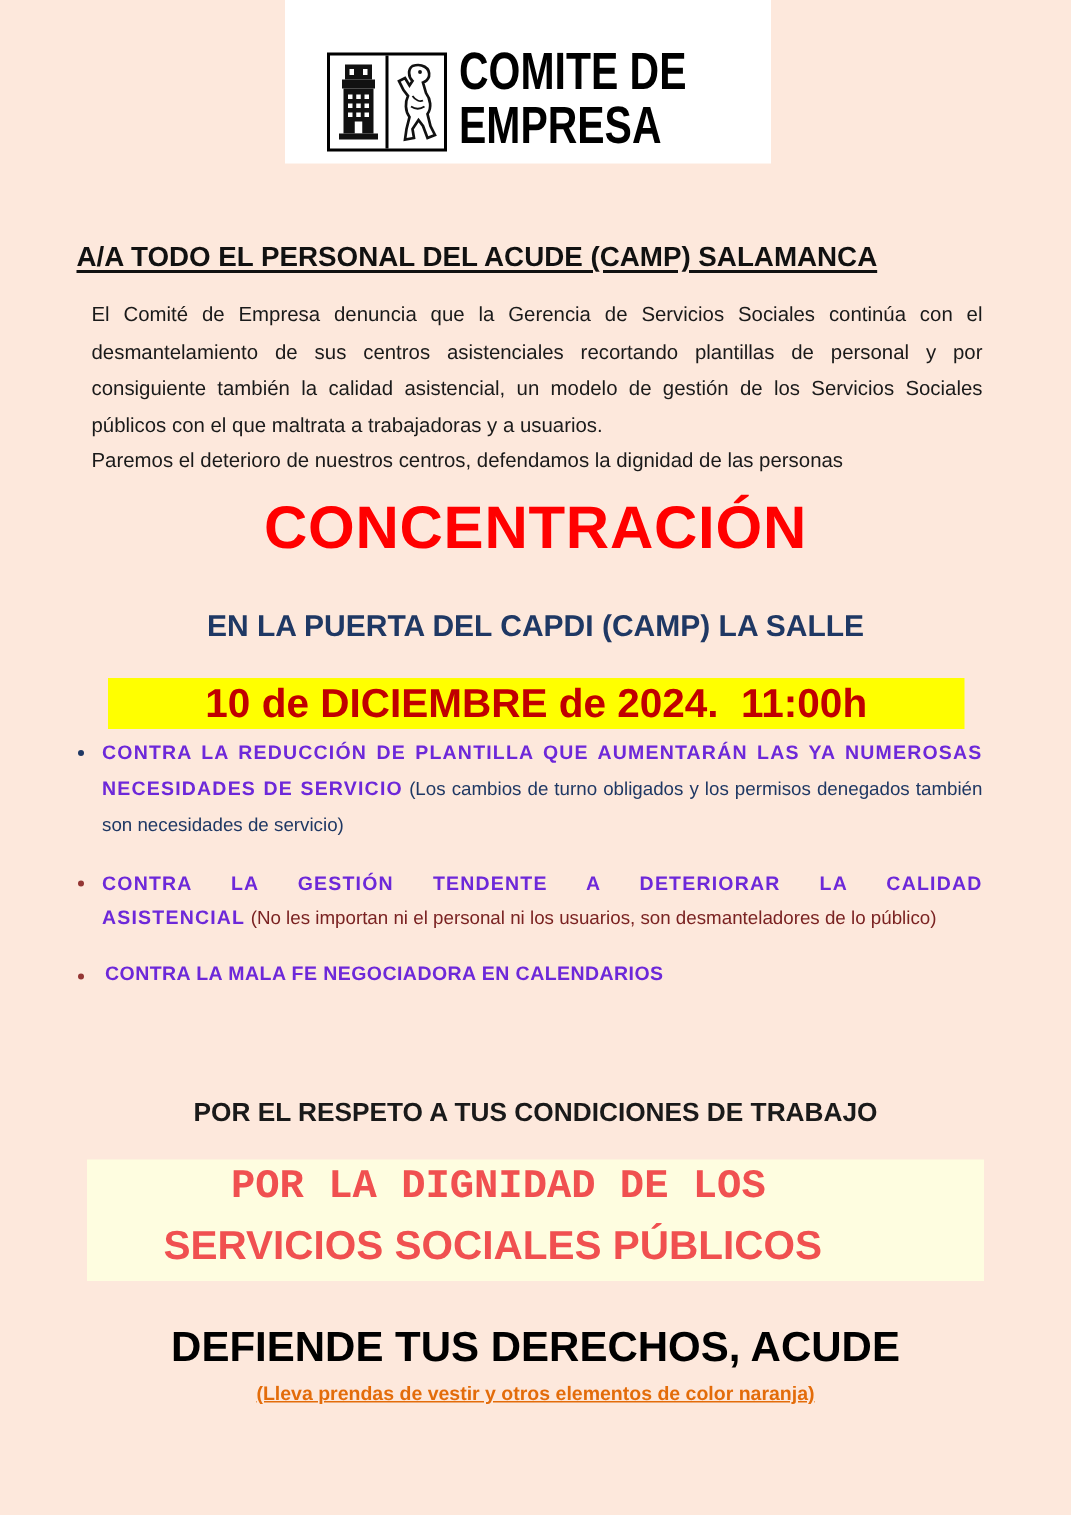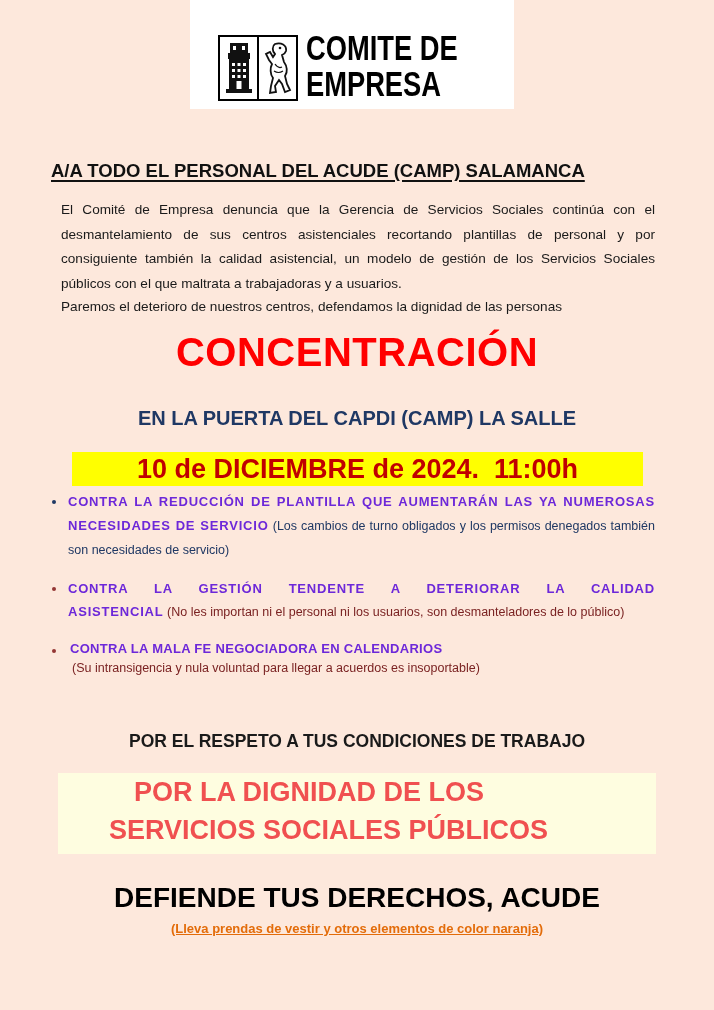--- a/index.html
+++ b/index.html
@@ -150,25 +150,26 @@
       color: #1a1a1a;
     }
     .dignidad-box {
       position: absolute;
       left: 58px; top: 773px;
       width: 598px; height: 81px;
       background: #fefde0;
     }
     .dignidad-line1 {
       position: absolute;
-      left: 76px; top: 4px;
+      left: 96px; top: 4px;
       font-weight: bold;
       font-size: 27px;
       color: #f05050;
       white-space: nowrap;
+      font-family: Liberation Mono, monospace;
     }
     .dignidad-line2 {
       position: absolute;
       left: 51px; top: 42px;
       font-weight: bold;
       font-size: 27px;
       color: #f05050;
       white-space: nowrap;
     }
     .defiende {
@@ -251,21 +252,20 @@
     <span class="note">(Los cambios de turno obligados y los permisos denegados también son necesidades de servicio)</span>
   </div>
   <div class="bullet b2">
     <span class="dot"></span>
     <span class="strong">CONTRA LA GESTIÓN TENDENTE A DETERIORAR LA CALIDAD ASISTENCIAL</span>
     <span class="note">(No les importan ni el personal ni los usuarios, son desmanteladores de lo público)</span>
   </div>
   <div class="bullet b3">
     <span class="dot"></span>
     <span class="strong">CONTRA LA MALA FE NEGOCIADORA EN CALENDARIOS</span>
-    <span class="note">(Su intransigencia y nula voluntad para llegar a acuerdos es insoportable)</span>
   </div>
 </div>
 
 <div class="respeto">POR EL RESPETO A TUS CONDICIONES DE TRABAJO</div>
 
 <div class="dignidad-box">
   <div class="dignidad-line1">POR LA DIGNIDAD DE LOS</div>
   <div class="dignidad-line2">SERVICIOS SOCIALES PÚBLICOS</div>
 </div>
 

